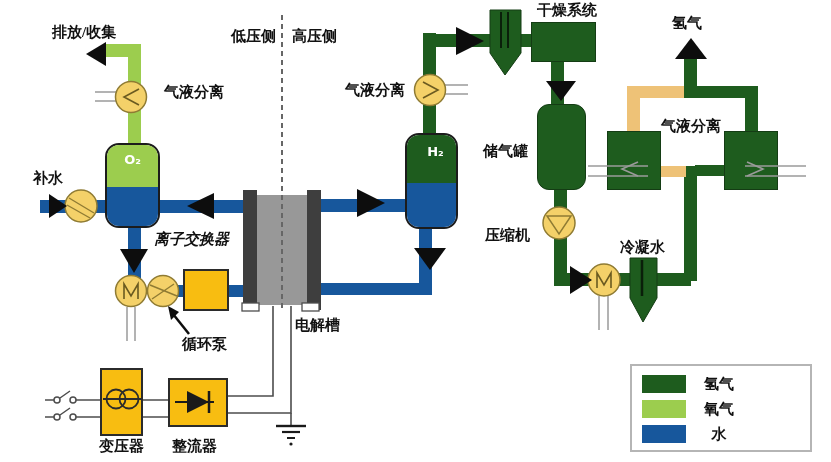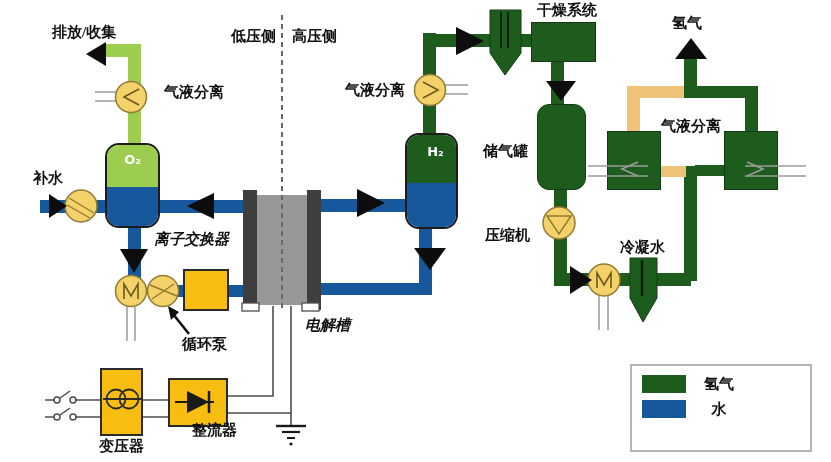--- a/index.html
+++ b/index.html
@@ -192,28 +192,32 @@
   <div class="lbl" style="left:292px;top:28px;">高压侧</div>
   <div class="lbl" style="left:345px;top:82px;">气液分离</div>
   <div class="lbl" style="left:537px;top:2px;">干燥系统</div>
   <div class="lbl" style="left:672px;top:15px;">氢气</div>
   <div class="lbl" style="left:661px;top:118px;">气液分离</div>
   <div class="lbl" style="left:483px;top:143px;">储气罐</div>
   <div class="lbl" style="left:485px;top:213px;margin-top:14px;">压缩机</div>
   <div class="lbl" style="left:620px;top:239px;">冷凝水</div>
   <div class="lbl" style="left:154px;top:231px;font-style:italic;">离子交换器</div>
   <div class="lbl" style="left:182px;top:336px;">循环泵</div>
-  <div class="lbl" style="left:305px;top:317px;font-style:italic;">电解槽</div>
+  <div class="lbl" style="left:295px;top:317px;">电解槽</div>
   <div class="lbl" style="left:99px;top:438px;">变压器</div>
-  <div class="lbl" style="left:172px;top:422px;margin-left:20px;">整流器</div>
+  <div class="lbl" style="left:172px;top:438px;">整流器</div>
 
   <div id="legend">
     <div class="legrow">
       <div class="legsw" style="background-color: rgb(30, 92, 30);"></div>
       <div class="leglab">氢气</div>
     </div>
     <div class="legrow">
+      <div class="legsw" style="background-color: rgb(156, 205, 78);"></div>
+      <div class="leglab">氧气</div>
+    </div>
+    <div class="legrow">
       <div class="legsw" style="background-color: rgb(23, 87, 156);"></div>
       <div class="leglab">水</div>
     </div>
   </div>
 
 </div>
 
 </body></html>

